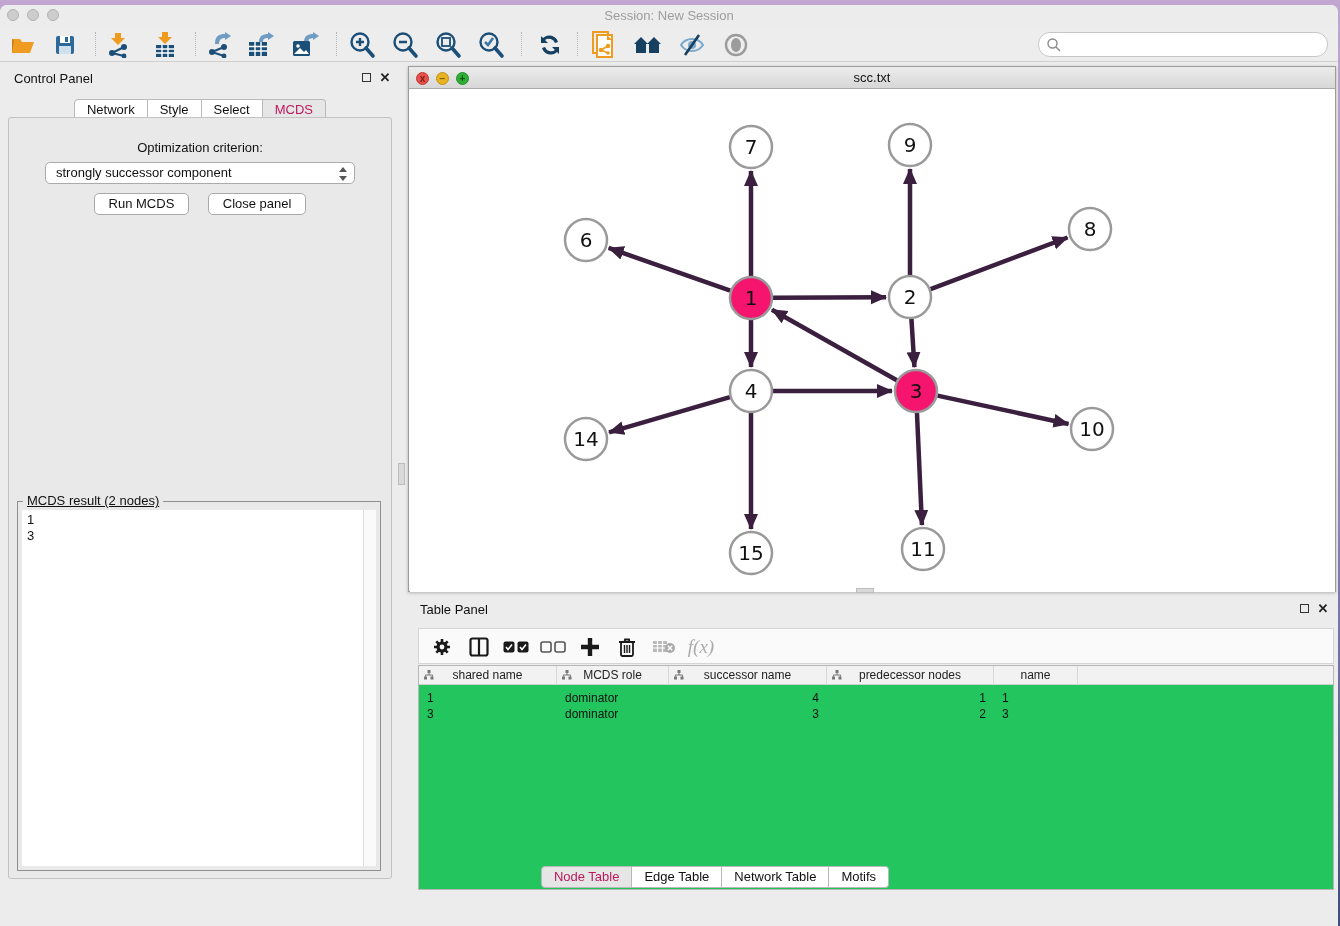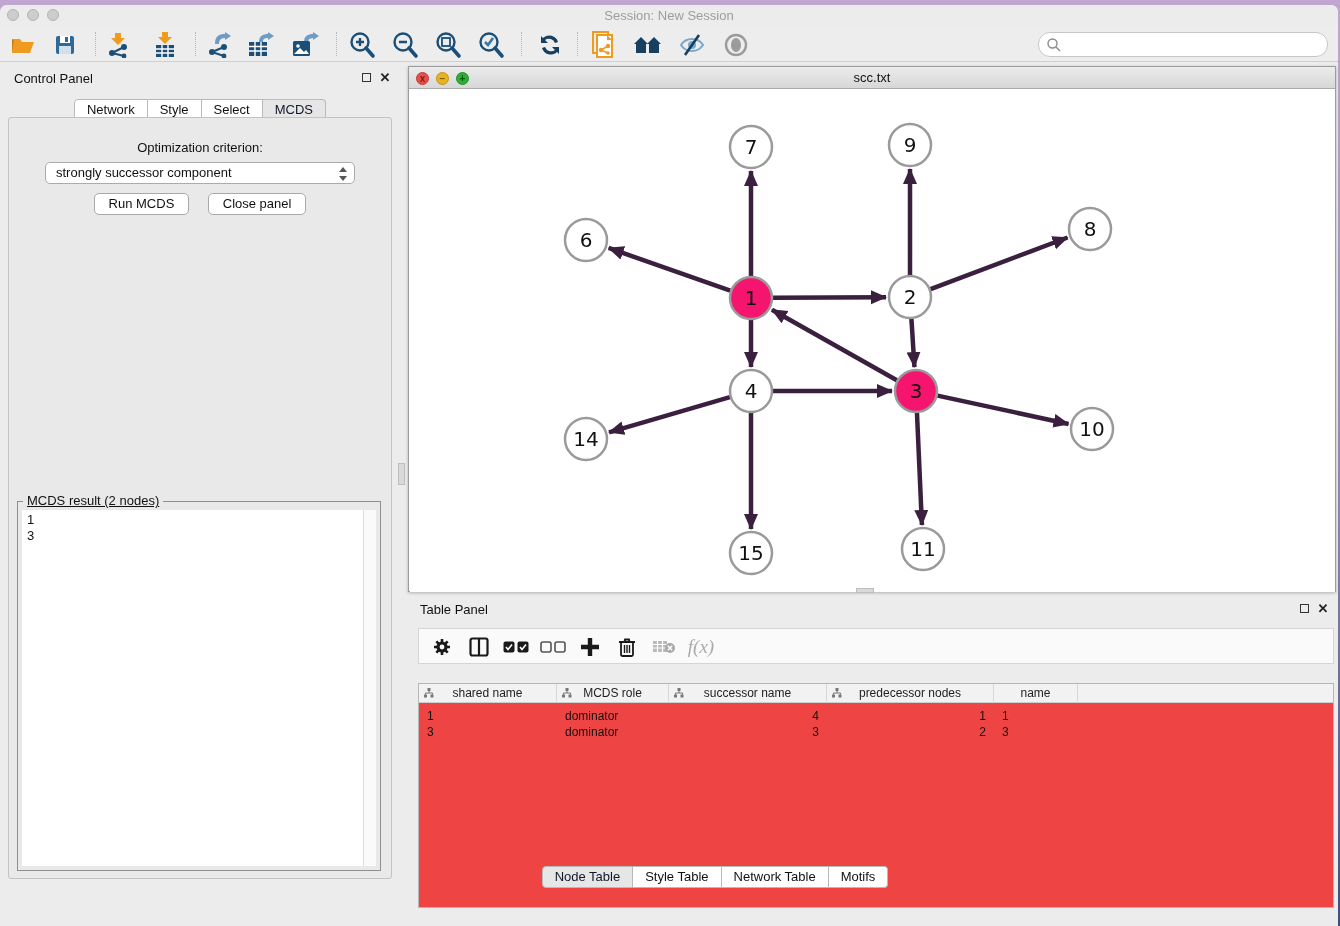--- a/index.html
+++ b/index.html
@@ -26,21 +26,21 @@
   .panel-title { font-size:13px; color:#111; position:absolute; left:14px; top:4px; }
   .panel-btn { position:absolute; top:4px; width:14px; height:14px; font-size:12px; color:#222; text-align:center; line-height:13px; cursor:default; }
   .float-glyph { width:9px; height:9px; border:1.5px solid #333; display:inline-block; margin-top:2px; }
   .x-glyph { font-weight:bold; font-size:13px; }
 
   .cp-tabs { position:absolute; left:0; top:94px; width:400px; height:19px; text-align:center; }
   .cp-tabs .tabrow { display:inline-flex; }
   .tabbtn { font-size:13px; padding:2px 12px 3px 12px; background:#fff; border:1px solid #b9b9b9; border-left:none; color:#111; cursor:default; }
   .tabbtn:first-child { border-left:1px solid #b9b9b9; border-radius:4px 0 0 4px; }
   .tabbtn:last-child { border-radius:0 4px 4px 0; }
-  .tabbtn.disabled-look { background:#e6e6e6; color:#0f172a; }
+  .tabbtn.disabled-look { background:#e6e6e6; color:#be185d; }
 
   .cp-body { position:absolute; left:8px; top:112px; width:384px; height:762px; background:#e9e9e9; border:1px solid #c3c3c3; border-radius:3px; }
   .opt-label { position:absolute; left:0; width:100%; top:22px; text-align:center; font-size:13px; color:#111; }
   .opt-select { position:absolute; left:36px; top:44px; width:310px; height:22px; background:#fff; border:1px solid #ababab; border-radius:5px; font-size:13px; color:#111; line-height:20px; padding-left:10px; cursor:default; }
   .opt-select .stepper { position:absolute; right:6px; top:3px; width:10px; height:16px; }
   .stepper .up, .stepper .dn { position:absolute; left:1px; width:0; height:0; border-left:4px solid transparent; border-right:4px solid transparent; }
   .stepper .up { top:1px; border-bottom:5px solid #555; }
   .stepper .dn { bottom:1px; border-top:5px solid #555; }
   .cp-buttons { position:absolute; left:0; top:75px; width:100%; text-align:center; }
   .aqua-btn { display:inline-block; font-size:13px; color:#111; background:#fff; border:1px solid #a9a9a9; border-radius:5px; padding:2px 14px 3px 14px; margin:0 7px; cursor:default; }
@@ -63,21 +63,21 @@
   .light.yel { left:27px; background:#e8b320; border:1px solid #c39117; color:#7c5a08; }
   .light.green { left:47px; background:#2fae36; border:1px solid #239129; color:#115715; }
   .netcanvas { position:absolute; left:1px; top:22px; width:925px; height:503px; background:#fff; }
 
   
   .tp-header { position:absolute; left:408px; top:593px; width:930px; height:22px; }
   .tp-toolbar { position:absolute; left:418px; top:623px; width:916px; height:36px; background:#fafafa; border:1px solid #d5d5d5; }
   .tpi { position:absolute; top:3px; width:32px; height:30px; display:flex; align-items:center; justify-content:center; cursor:default; }
   .fx { font-family:"Liberation Serif", serif; font-style:italic; font-size:19px; color:#aaa; }
 
-  .datatable { position:absolute; left:418px; top:678px; width:916px; height:225px; background:#ef4444; border:1px solid #b7b7b7; overflow:hidden; }
+  .datatable { position:absolute; left:418px; top:660px; width:916px; height:225px; background:#22c55e; border:1px solid #b7b7b7; overflow:hidden; }
   .dt-headrow { position:absolute; left:0; top:0; height:19px; width:100%; background:#f2f2f2; border-bottom:1px solid #cfcfcf; }
   .dt-hcell { position:absolute; top:0; height:19px; font-size:12px; color:#222; text-align:center; line-height:18px; border-right:1px solid #d8d8d8; }
   .dt-hcell svg { position:absolute; left:5px; top:4px; }
   .dt-cell { position:absolute; height:16px; font-size:12px; color:#111; line-height:16px; padding:0 8px; white-space:nowrap; }
 
   .tp-tabs { position:absolute; left:0; top:861px; width:1340px; text-align:center; }
   .tp-tabs .tabrow { display:inline-flex; margin-left:90px; }
 
   
   .statusbar { position:absolute; left:0; top:887px; width:100%; height:34px; background:#ececec; border-top:1px solid #cdcdcd; }
@@ -430,21 +430,21 @@
           <div class="dt-cell" style="left: 138px; width: 112px; top: 40px; text-align: left;">dominator</div>
           <div class="dt-cell" style="left: 250px; width: 158px; top: 40px; text-align: right;">3</div>
           <div class="dt-cell" style="left: 408px; width: 167px; top: 40px; text-align: right;">2</div>
           <div class="dt-cell" style="left: 575px; width: 84px; top: 40px; text-align: left;">3</div>
         </div>
     </div>
 
     <div class="tp-tabs">
       <div class="tabrow" id="tp-tabrow">
           <span class="tabbtn disabled-look">Node Table</span>
-          <span class="tabbtn">Style Table</span>
+          <span class="tabbtn">Edge Table</span>
           <span class="tabbtn">Network Table</span>
           <span class="tabbtn">Motifs</span>
         </div>
     </div>
 
 
   </div>
 </div>
 
 </body></html>

